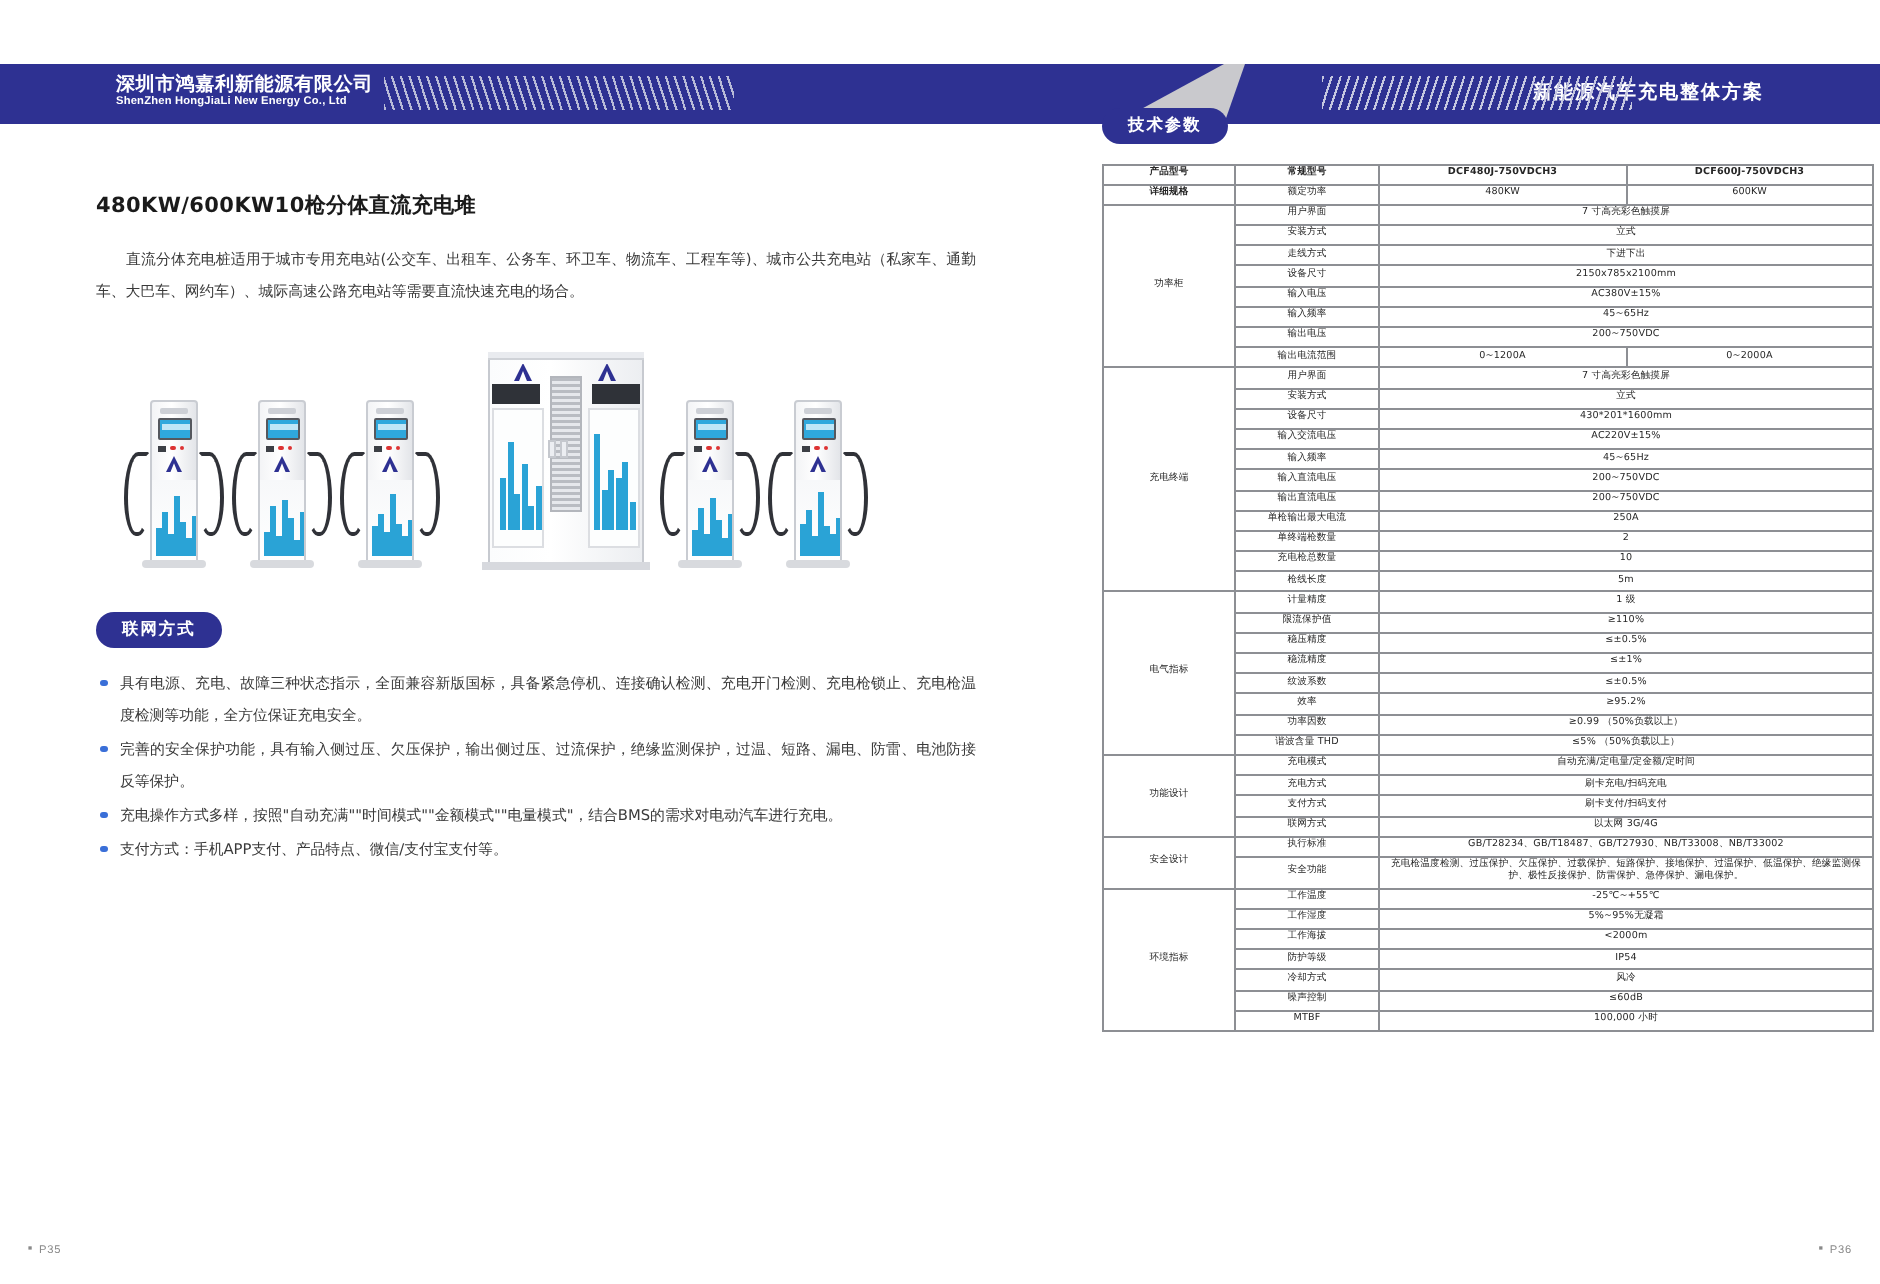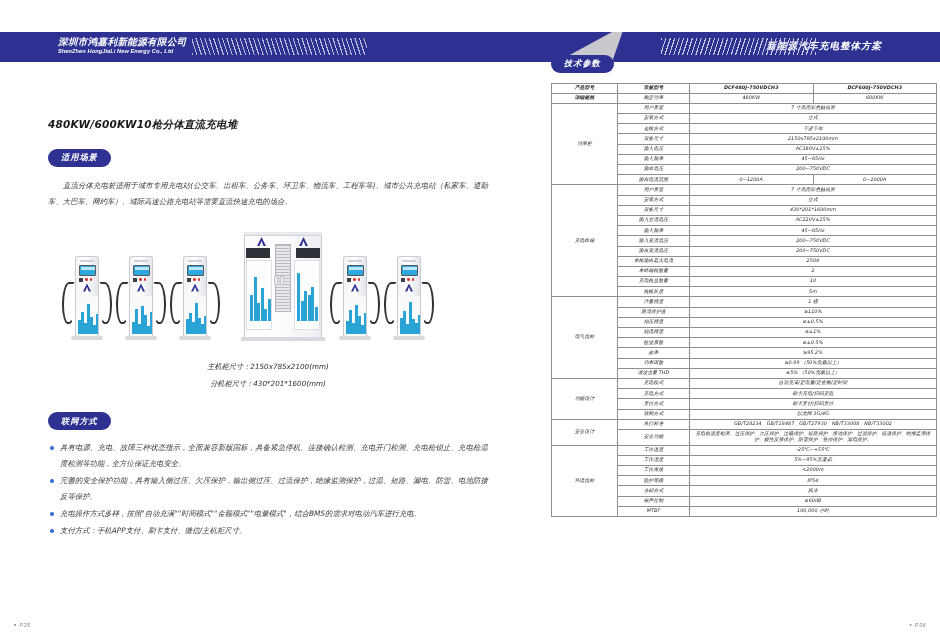--- a/index.html
+++ b/index.html
@@ -6,21 +6,20 @@
   body {
     width: 940px; height: 642px;
     background: #ffffff;
     font-family: "Liberation Sans", "DejaVu Sans", sans-serif;
     overflow: hidden;
     position: relative;
   }
   .page {
     position: absolute; inset: 0;
     background: #fff;
-    font-style: italic;
   }
 
   
   .header {
     position: absolute;
     top: 32px; left: 0; right: 0;
     height: 30px;
   }
   .hdr-left {
     position: absolute; left: 0; top: 0;
@@ -73,21 +72,21 @@
   .header-title-right {
     position: absolute; right: 58px; top: 8px;
     color: #fff; font-size: 9.5px; font-weight: bold;
     letter-spacing: 1px;
     font-family: "DejaVu Sans", sans-serif;
   }
 
   
   .left-col {
     position: absolute;
-    left: 48px; top: 95px; width: 440px; margin-top: 21px;
+    left: 48px; top: 95px; width: 440px;
   }
   .prod-title {
     font-size: 10.5px; font-weight: bold; color: #1a1a1a;
     line-height: 16px; letter-spacing: .2px;
     font-family: "DejaVu Sans", sans-serif;
   }
   .pill {
     display: inline-block;
     background: #2e3192; color: #fff;
     font-size: 8.2px; font-weight: bold;
@@ -317,23 +316,20 @@
       <div class="header-title-right">新能源汽车充电整体方案</div>
     </div>
   </div>
 
   <div class="left-col">
 
     <div class="prod-title">
       <div>480KW/600KW10枪分体直流充电堆</div>
     </div>
 
-    <div class="scene-pill">
-      <span class="pill">适用场景</span>
-    </div>
     <div class="scene-text">直流分体充电桩适用于城市专用充电站(公交车、出租车、公务车、环卫车、物流车、工程车等)、城市公共充电站（私家车、通勤车、大巴车、网约车）、城际高速公路充电站等需要直流快速充电的场合。</div>
 
     <div class="illus">
 
       <div class="pile" style="left:18px;">
         <div class="cable-l"></div>
         <div class="cable-r"></div>
         <div class="body"></div>
         <div class="slot"></div>
         <div class="screen"></div>
@@ -478,33 +474,29 @@
               <i style="left:10px;height:32px;"></i>
             <i style="left:13px;height:15px;"></i>
               <i style="left:16px;height:11px;"></i>
             <i style="left:19px;height:19px;"></i>
           </div>
         </div>
         <div class="shadow"></div>
       </div>
     </div>
 
-    <div class="dims">
-      <div>主机柜尺寸：2150x785x2100(mm)</div>
-      <div>分机柜尺寸：430*201*1600(mm)</div>
-    </div>
 
     <div class="feat-pill">
       <span class="pill">联网方式</span>
     </div>
     <ul class="feat-list" id="feature-list">
         <li>具有电源、充电、故障三种状态指示，全面兼容新版国标，具备紧急停机、连接确认检测、充电开门检测、充电枪锁止、充电枪温度检测等功能，全方位保证充电安全。</li>
         <li>完善的安全保护功能，具有输入侧过压、欠压保护，输出侧过压、过流保护，绝缘监测保护，过温、短路、漏电、防雷、电池防接反等保护。</li>
         <li>充电操作方式多样，按照"自动充满""时间模式""金额模式""电量模式"，结合BMS的需求对电动汽车进行充电。</li>
-        <li>支付方式：手机APP支付、刷卡支付、微信/主机柜尺寸。</li>
+        <li>支付方式：手机APP支付、产品特点、微信/支付宝支付等。</li>
       </ul>
   </div>
 
   <div class="right-col">
     <div class="tech-pill">
       <span class="pill">技术参数</span>
     </div>
     <table class="spec">
       <tbody id="spec-body">
           <tr>

